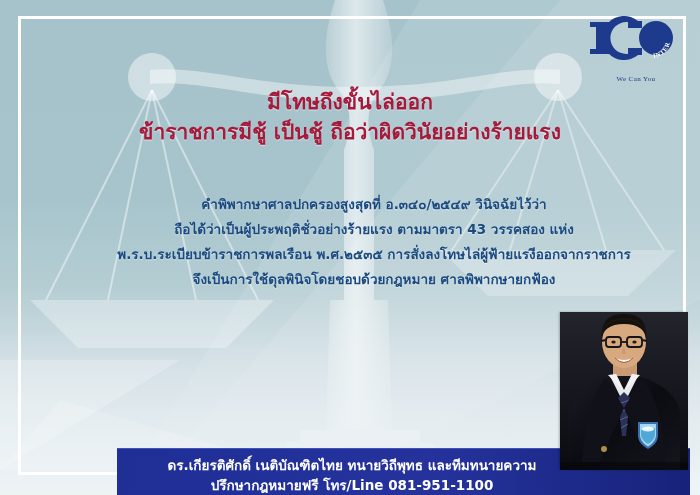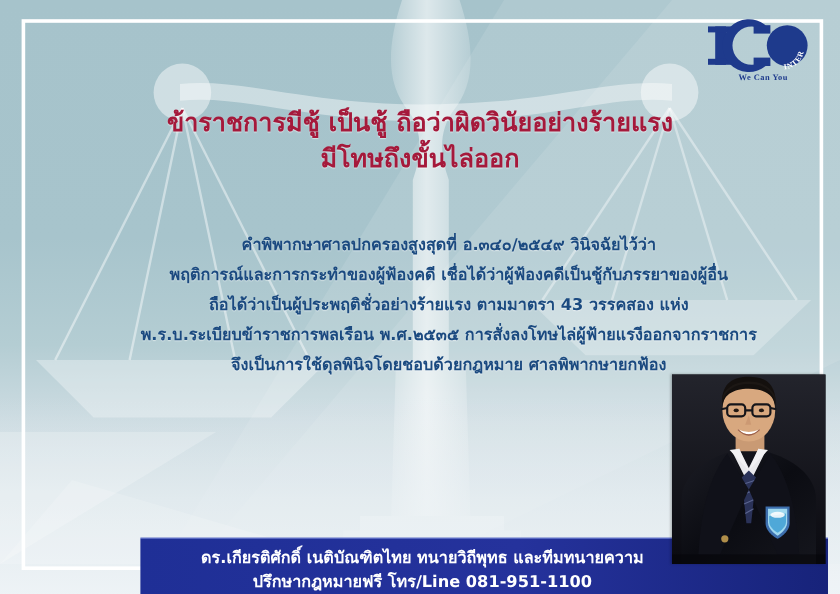--- a/index.html
+++ b/index.html
@@ -58,24 +58,24 @@
     top: 14px;
     width: 104px;
     height: 60px;
     text-align: center;
   }
   .logo-mark {
     display: block;
   }
   .logo-tag {
     display: block;
-    margin-top: 1px;
+    margin-top: 15px;
     font-family: "Liberation Serif", "DejaVu Serif", serif;
     font-size: 7px;
-    font-weight: bold;
+    font-weight: normal;
     letter-spacing: 0.4px;
     color: #1e3a8c;
   }
 
   
   .headline {
     position: absolute;
     left: 0;
     right: 0;
     top: 88px;
@@ -228,27 +228,26 @@
       <circle cx="72" cy="24" r="17" fill="#1e3a8c"></circle>
 
       <text font-family="'Liberation Serif','DejaVu Serif',serif" font-size="6.5" font-weight="bold" fill="#ffffff" letter-spacing="0.6">
         <textPath href="#arcpath" startOffset="6%">INTER LAW</textPath>
       </text>
     </svg>
     <span class="logo-tag">We Can You</span>
   </div>
 
   <div class="headline">
+    <div>มีโทษถึงขั้นไล่ออก</div>
     <div>ข้าราชการมีชู้ เป็นชู้ ถือว่าผิดวินัยอย่างร้ายแรง</div>
-    <div>มีโทษถึงขั้นไล่ออก</div>
   </div>
 
   <div class="body-text">
     <div>คำพิพากษาศาลปกครองสูงสุดที่ อ.๓๔๐/๒๕๔๙ วินิจฉัยไว้ว่า</div>
-    <div>พฤติการณ์และการกระทำของผู้ฟ้องคดี เชื่อได้ว่าผู้ฟ้องคดีเป็นชู้กับภรรยาของผู้อื่น</div>
     <div>ถือได้ว่าเป็นผู้ประพฤติชั่วอย่างร้ายแรง ตามมาตรา 43 วรรคสอง แห่ง</div>
     <div>พ.ร.บ.ระเบียบข้าราชการพลเรือน พ.ศ.๒๕๓๕ การสั่งลงโทษไล่ผู้ฟ้ายแรงีออกจากราชการ</div>
     <div>จึงเป็นการใช้ดุลพินิจโดยชอบด้วยกฎหมาย ศาลพิพากษายกฟ้อง</div>
   </div>
 
   <div class="footer-bar">
     <div class="footer-text">
       <div>ดร.เกียรติศักดิ์ เนติบัณฑิตไทย ทนายวิถีพุทธ และทีมทนายความ</div>
       <div>ปรึกษากฎหมายฟรี โทร/Line 081-951-1100</div>
     </div>

